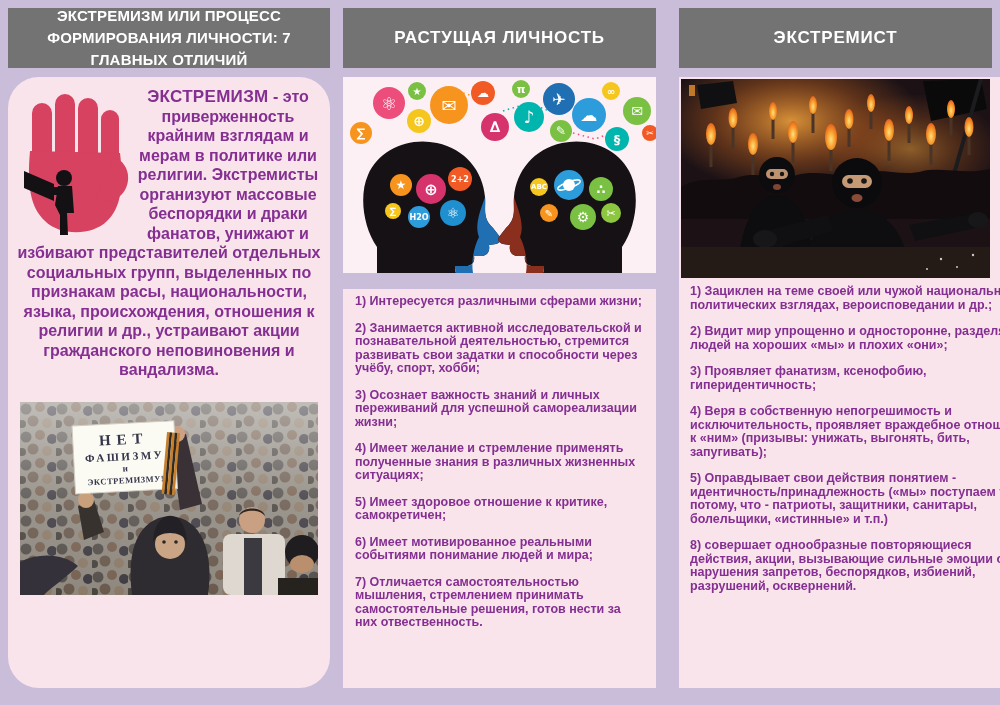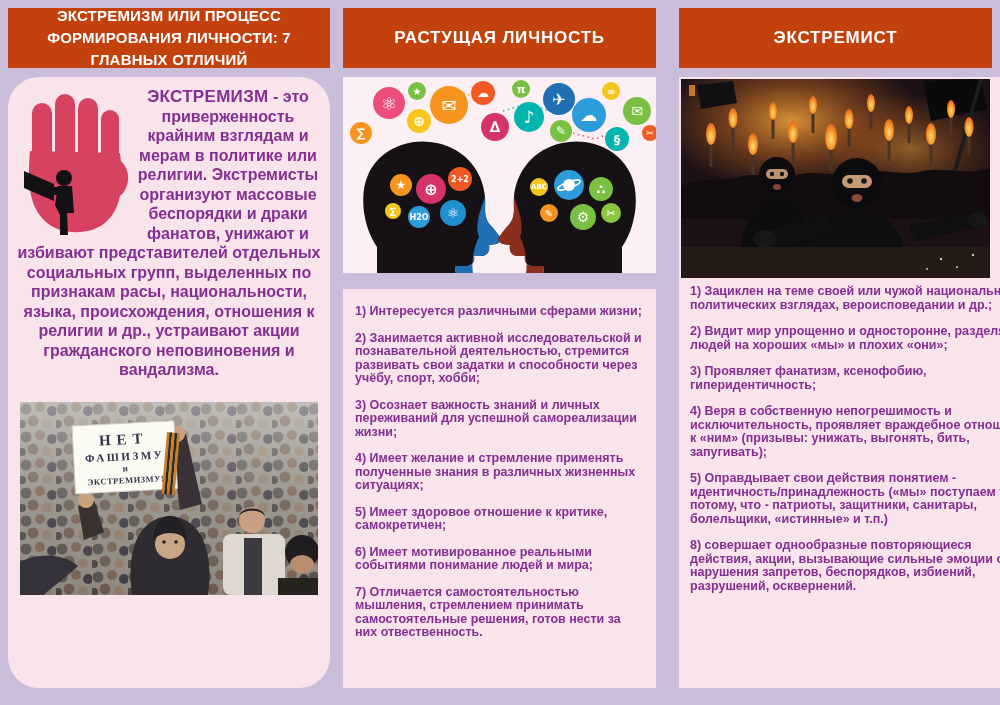--- a/index.html
+++ b/index.html
@@ -5,21 +5,21 @@
   html,body{margin:0;padding:0;}
   body{
     width:1000px;height:705px;
     font-family:"Liberation Sans",sans-serif;
     background:#c9bdda;
   }
   .poster{position:relative;width:1000px;height:705px;overflow:hidden;background:#c9bdda;}
 
   .banner{
     position:absolute;top:8px;height:60px;
-    background:#c2410c;color:#fff;font-weight:bold;
+    background:#737373;color:#fff;font-weight:bold;
     display:flex;align-items:center;justify-content:center;
     text-align:center;box-sizing:border-box;
   }
   #banner-left{left:8px;width:322px;font-size:15px;line-height:1.45;padding:0 8px;letter-spacing:.2px;}
   #banner-middle{left:343px;width:313px;font-size:17px;letter-spacing:.8px;}
   #banner-right{left:679px;width:313px;font-size:17px;letter-spacing:.8px;}
 
   .panel{position:absolute;top:77px;height:611px;background:#f9e4ec;box-sizing:border-box;}
   #panel-left{left:8px;width:322px;}
   #panel-middle-image{left:343px;width:313px;height:196px;background:#fdf0f4;}
@@ -29,21 +29,21 @@
   .def{padding:10px 8px 0 8px;color:#842f91;font-weight:bold;font-size:16px;line-height:19.5px;text-align:center;}
   .def .lead{font-size:17px;letter-spacing:.3px;}
   .fist{float:left;width:112px;height:148px;margin:2px 4px 2px 2px;}
 
   .crowd-photo{position:absolute;left:12px;top:325px;width:298px;height:193px;}
   .heads-graphic{position:absolute;left:0;top:0;width:313px;height:196px;}
   .extremist-photo{position:absolute;left:2px;top:2px;width:309px;height:199px;}
 
   .list{position:absolute;left:0;right:0;color:#842f91;font-weight:bold;
         font-size:12.5px;line-height:13.5px;text-align:left;}
-  #panel-middle-list .list{top:0;padding:16px 10px 0 12px;}
+  #panel-middle-list .list{top:0;padding:6px 10px 0 12px;}
   #panel-right .list{top:208px;padding:0 8px 0 11px;}
   .list p{margin:0 0 13px 0;}
 
   svg{display:block;}
   .bt{fill:#ffffff;font-weight:bold;text-anchor:middle;font-family:"DejaVu Sans",sans-serif;}
   .sign-text{font-family:"Liberation Serif",serif;font-weight:bold;fill:#35344a;text-anchor:middle;}
 </style>
 </head>
 <body>
 

